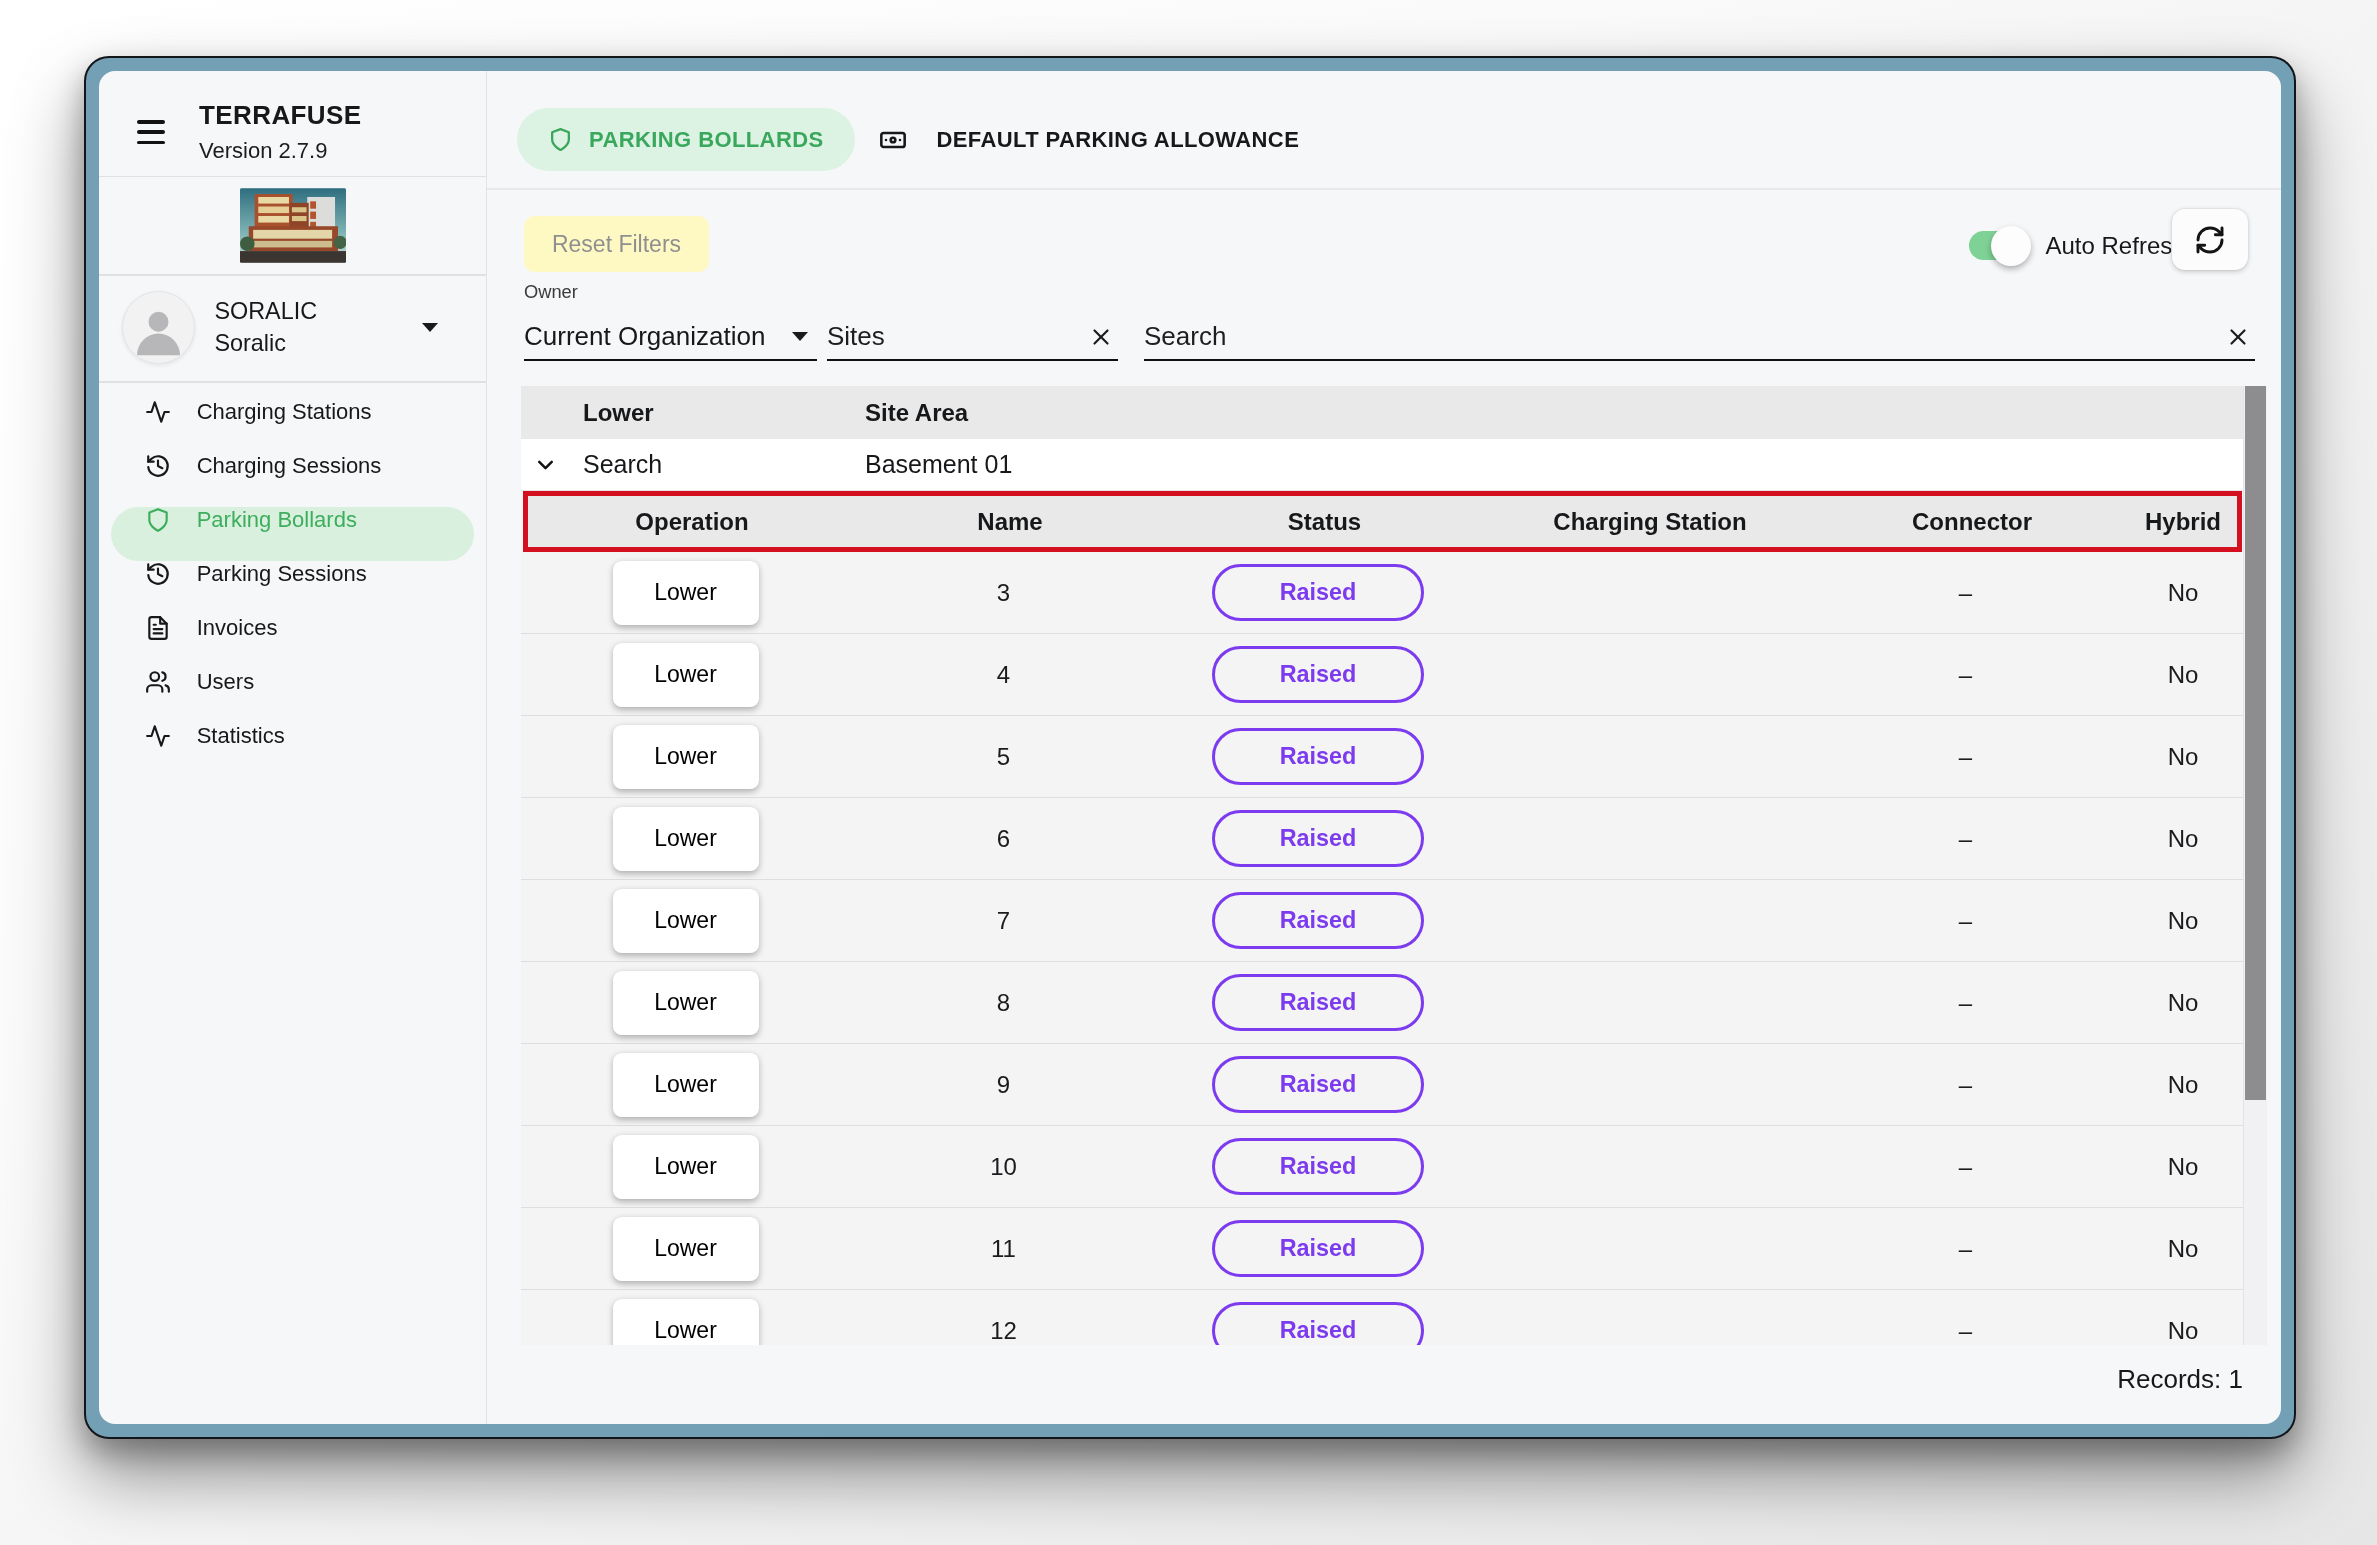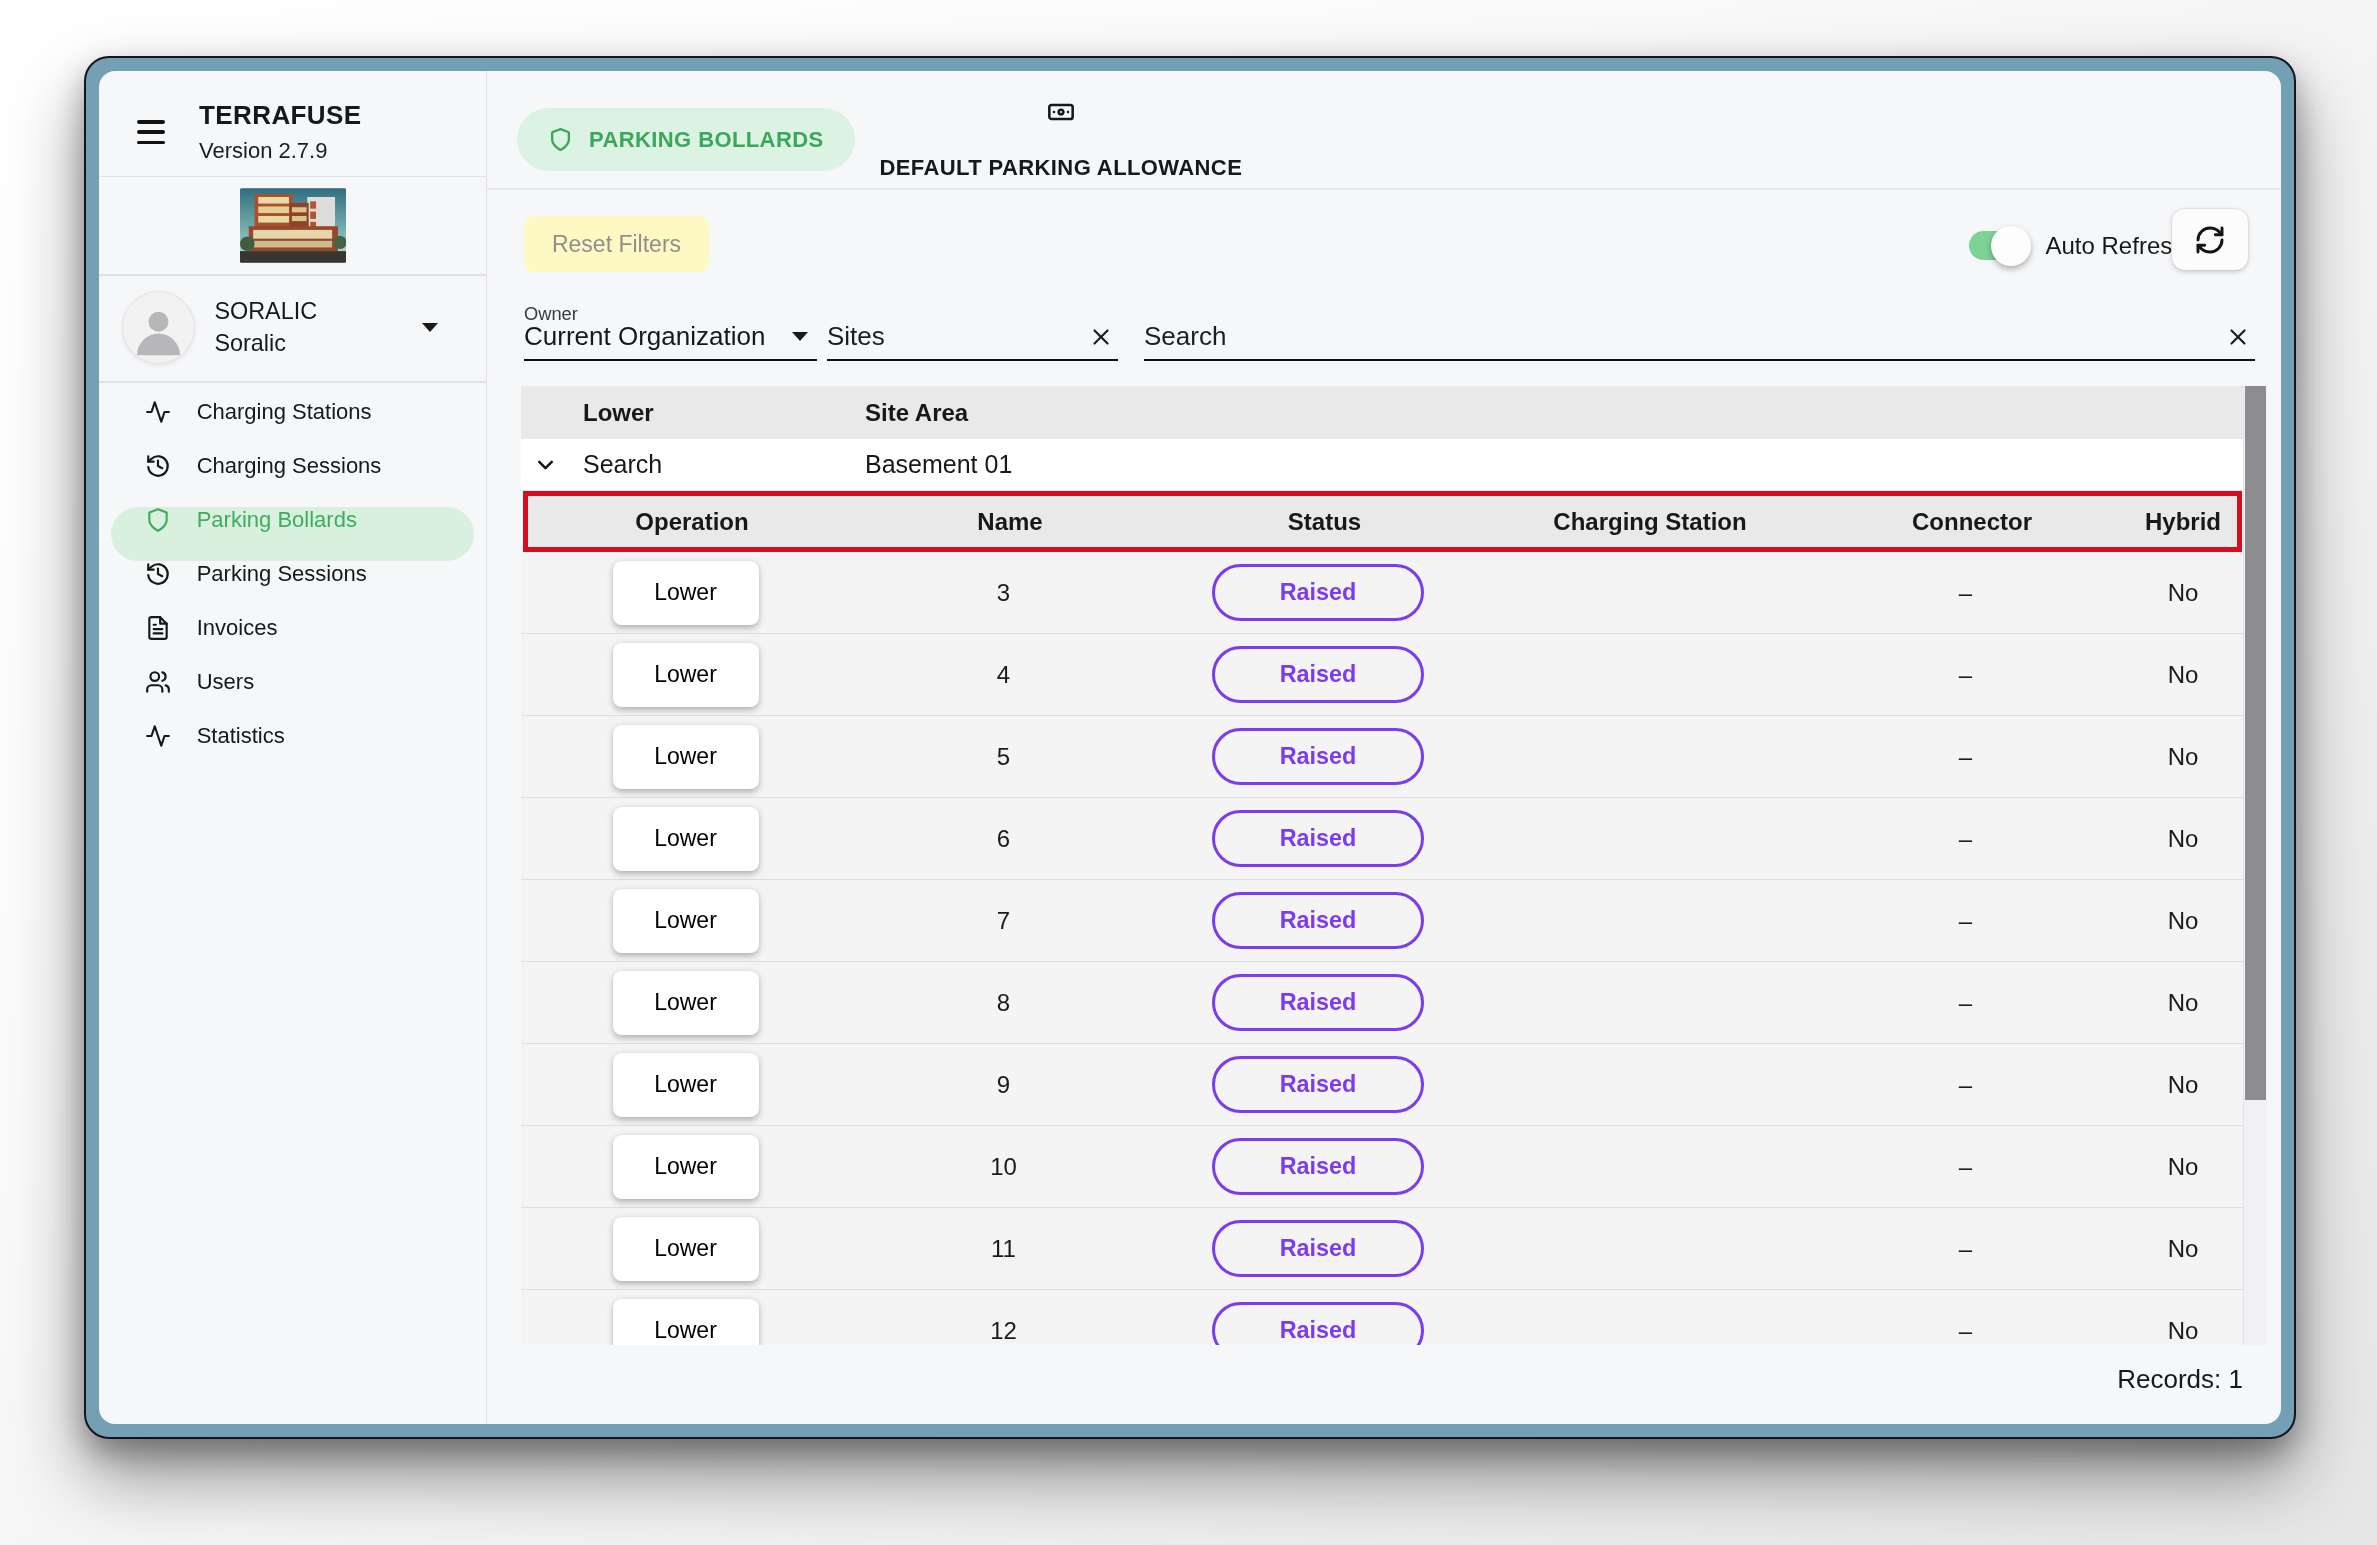--- a/index.html
+++ b/index.html
@@ -53,21 +53,21 @@
 
   
   .main{ flex:1; position:relative; }
   .tabs-row{ position:absolute; left:30px; top:37px; height:63px; display:flex; align-items:center; gap:19px; }
   .tab-pill{
     height:63px; padding:0 31px; border-radius:32px; background:#dcf2e3; color:#3aa85c;
     display:flex; align-items:center; gap:16px; font-size:22px; font-weight:700; letter-spacing:0.4px; cursor:pointer;
   }
   .tab-plain{
     display:flex; align-items:center; gap:29px; color:#17181a;
-    font-size:22px; font-weight:700; letter-spacing:0.4px; padding:0 5.9px; cursor:pointer;flex-direction:column;
+    font-size:22px; font-weight:700; letter-spacing:0.4px; padding:0 5.9px; cursor:pointer;
   }
   .main-divider{ position:absolute; left:0; right:0; top:117px; height:1.5px; background:#e8e8ea; }
 
   .reset-btn{
     position:absolute; left:37px; top:145px; width:185px; height:56px;
     background:#fef9c3; color:#8f8f90; border:none; border-radius:10.2px;
     font-size:23px; font-family:inherit; cursor:default;
   }
   .auto-refresh{ position:absolute; left:1482px; top:149px; height:51px; display:flex; align-items:center; gap:20.5px; font-size:24px; }
   .toggle{ width:56px; height:29px; border-radius:16px; background:#7fd296; position:relative; cursor:pointer; }
@@ -75,21 +75,21 @@
     position:absolute; right:-5.9px; top:-5.1px; width:40px; height:40px; border-radius:50%;
     background:#fdfdfe; box-shadow:0 2.9px 6.6px rgba(0,0,0,.3);
   }
   .refresh-btn{
     position:absolute; left:1685px; top:138px; width:76px; height:61px;
     background:#fcfcfd; border:none; border-radius:13px; cursor:pointer;
     box-shadow:0 1.5px 5.1px rgba(0,0,0,.18), 0 0 0 0.7px #ececee;
     display:flex; align-items:center; justify-content:center;
   }
 
-  .owner-label{ position:absolute; left:37px; top:232px; font-size:18.3px; color:#3a3b3d; }
+  .owner-label{ position:absolute; left:37px; top:210px; font-size:18.3px; color:#3a3b3d; }
   .owner-select{
     position:absolute; left:37px; top:243px; width:293px; height:47px;
     border-bottom:2.2px solid #101010; display:flex; align-items:center; font-size:26px; cursor:pointer;
   }
   .owner-select .caret{ margin-right:8.8px; }
   .field{ position:absolute; top:243px; height:47px; border-bottom:2.2px solid #101010; display:flex; align-items:center; }
   .field input{
     flex:1; min-width:0; border:0; outline:0; background:transparent;
     font-size:26px; font-family:inherit; color:#0f172a; padding:0;
   }

